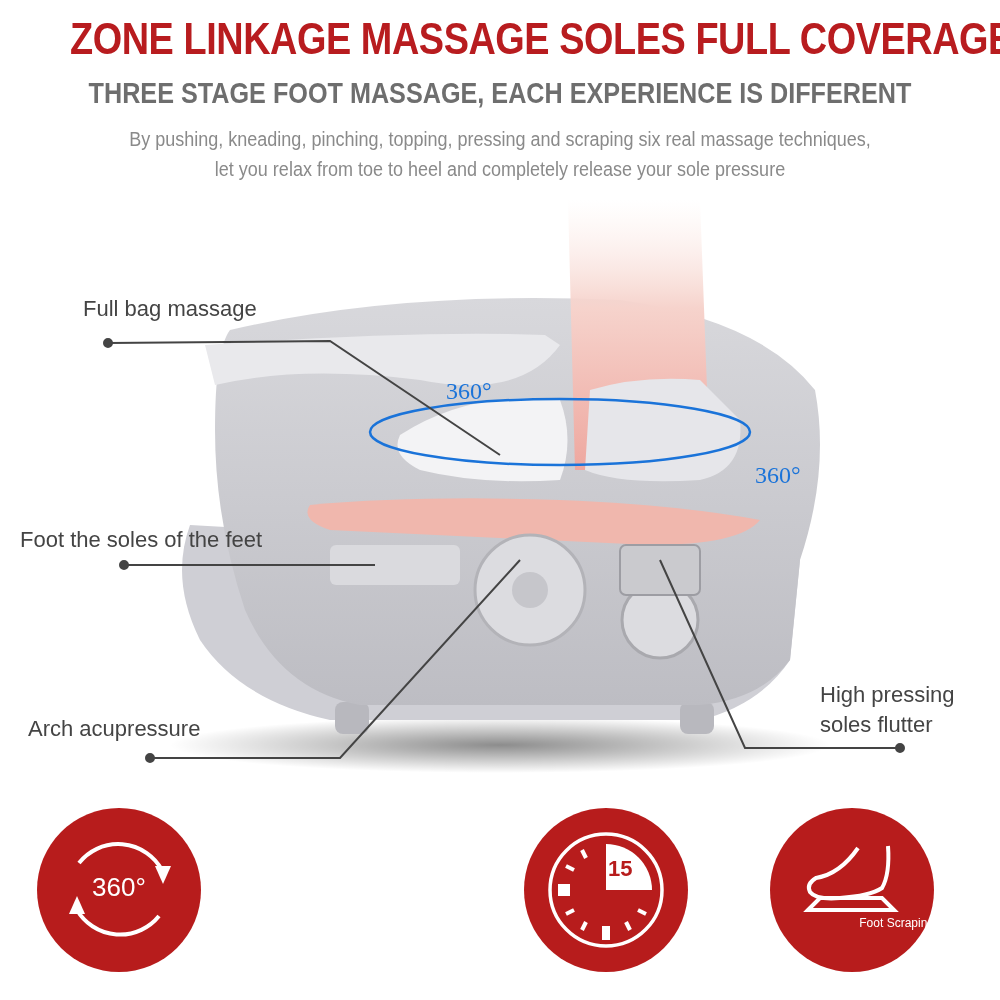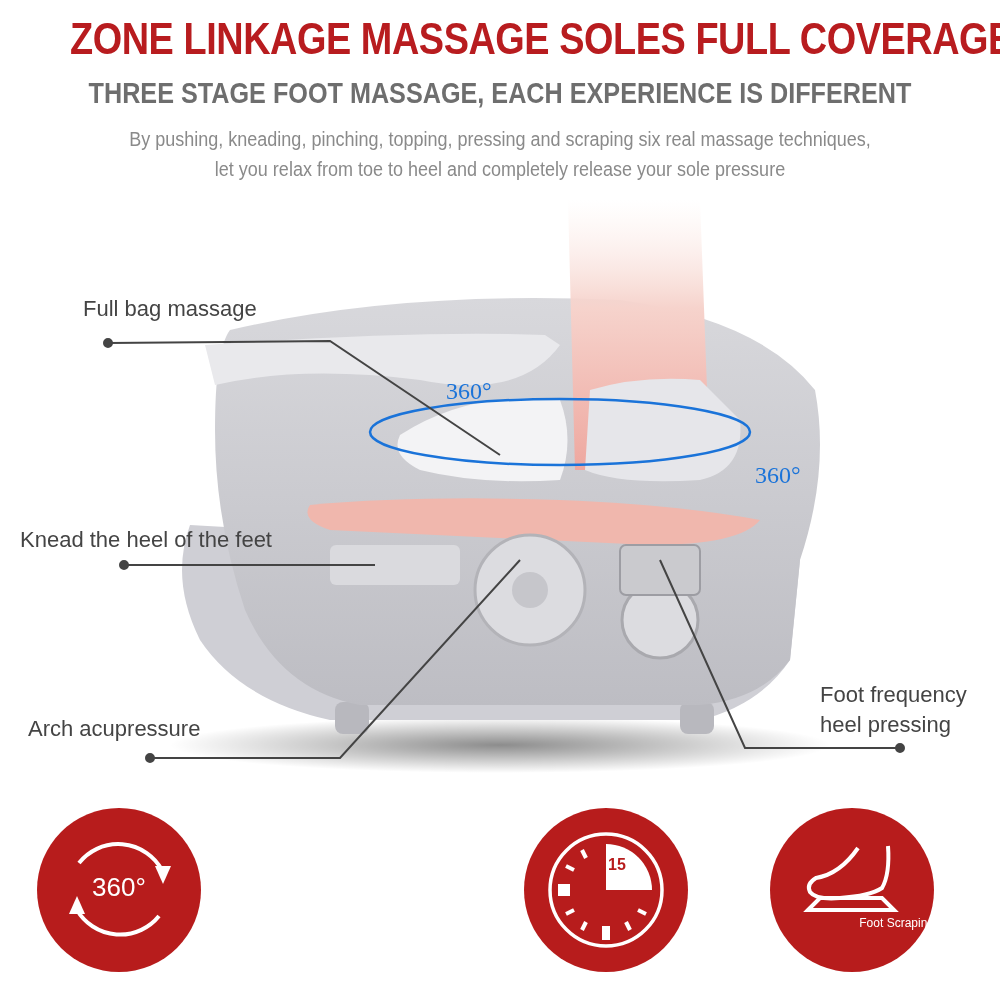--- a/index.html
+++ b/index.html
@@ -16,21 +16,21 @@
     .deg { position: absolute; color: #1a73d9; font-family: "Liberation Serif", serif; font-size: 24px; }
     .d1 { left: 446px; top: 378px; }
     .d2 { left: 755px; top: 462px; }
     .badges { position: absolute; left: 0; top: 808px; width: 1000px; height: 180px; }
     .badge { position: absolute; width: 164px; height: 164px; border-radius: 50%; background: #b71c1c; top: 0; }
     .b1 { left: 37px; } .b2 { left: 282px; } .b3 { left: 524px; } .b4 { left: 770px; }
     .badge svg { position: absolute; left: 0; top: 0; }
     .btxt { position: absolute; color: #fff; }
     .b1 .btxt { left: 0; width: 164px; top: 64px; text-align: center; font-size: 26px; }
     .b2 .btxt { left: 80px; top: 50px; font-size: 14px; }
-    .b3 .btxt { left: 84px; top: 48px; font-size: 16px; font-weight: bold; color: #b71c1c; }
+    .b3 .btxt { left: 84px; top: 48px; font-size: 22px; font-weight: bold; color: #b71c1c; }
     .b4 .btxt { left: 0; width: 164px; top: 108px; text-align: right; font-size: 12px; }
   </style>
 </head>
 <body>
 
 <div class="headline">ZONE LINKAGE MASSAGE SOLES FULL COVERAGE</div>
 <div class="subhead">THREE STAGE FOOT MASSAGE, EACH EXPERIENCE IS DIFFERENT</div>
 <div class="desc">
   <div>By pushing, kneading, pinching, topping, pressing and scraping six real massage techniques,</div>
   <div>let you relax from toe to heel and completely release your sole pressure</div>
@@ -86,25 +86,25 @@
     <circle cx="124" cy="565" r="4"></circle>
     <line x1="124" y1="565" x2="375" y2="565"></line>
     <circle cx="150" cy="758" r="4"></circle>
     <polyline points="150,758 340,758 520,560" fill="none"></polyline>
     <circle cx="900" cy="748" r="4"></circle>
     <polyline points="900,748 745,748 660,560" fill="none"></polyline>
   </g>
 </svg>
 
 <div class="callout c1">Full bag massage</div>
-<div class="callout c2">Knead the heel of the feet</div>
+<div class="callout c2">Foot the soles of the feet</div>
 <div class="callout c3">Arch acupressure</div>
 <div class="callout c4">
-  <div>Foot frequency</div>
-  <div>heel pressing</div>
+  <div>High pressing</div>
+  <div>soles flutter</div>
 </div>
 
 <div class="deg d1">360°</div>
 <div class="deg d2">360°</div>
 
 <div class="badges">
   <div class="badge b1">
     <svg width="164" height="164" viewBox="0 0 164 164">
       <path d="M42 55 A50 50 0 0 1 125 62" fill="none" stroke="#fff" stroke-width="4"></path>
       <polygon points="118,58 134,58 126,76" fill="#fff"></polygon>

